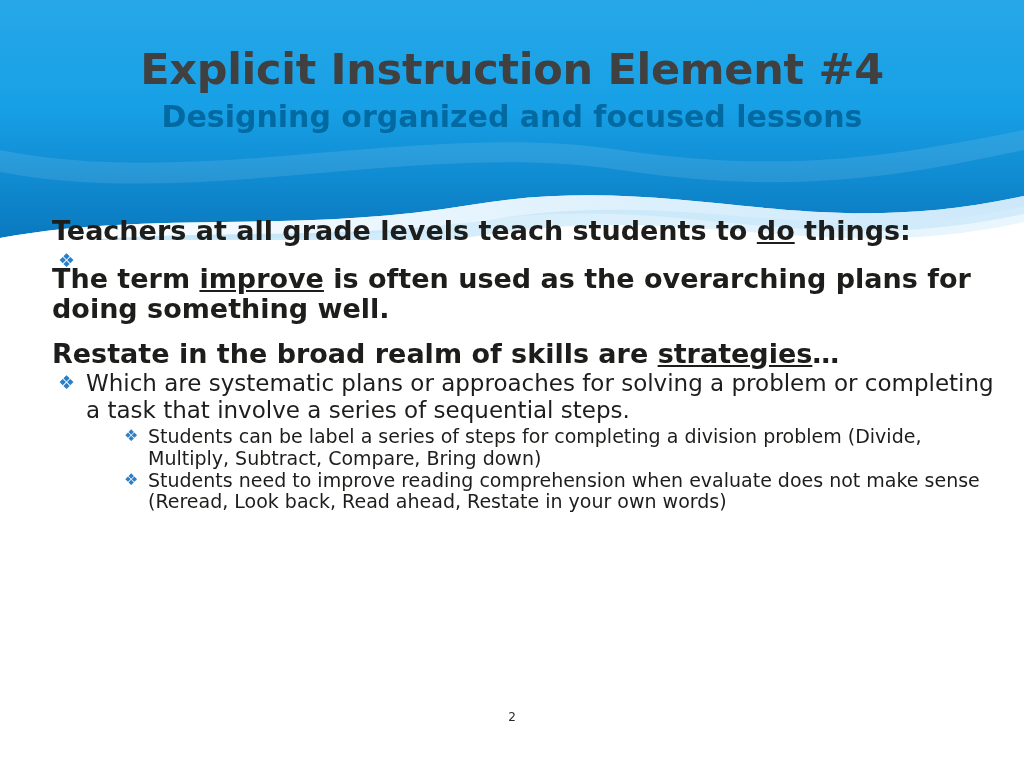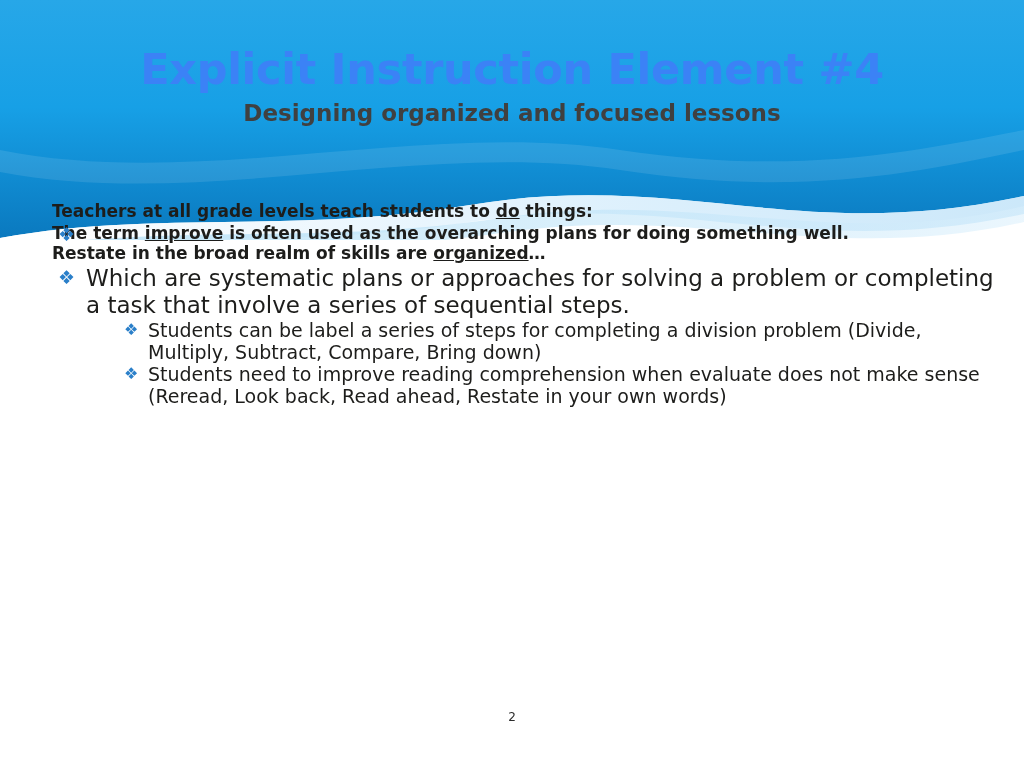--- a/index.html
+++ b/index.html
@@ -41,53 +41,53 @@
     left: 0;
     top: 46px;
     width: 1024px;
     text-align: center;
     z-index: 5;
   }
   .title-main {
     font-family: "DejaVu Sans", sans-serif;
     font-size: 43px;
     font-weight: bold;
-    color: #3b82f6;
+    color: #404040;
     line-height: 1.08;
     letter-spacing: -0.3px;
   }
   .title-sub {
     font-family: "DejaVu Sans", sans-serif;
-    font-size: 23px;
+    font-size: 30px;
     font-weight: bold;
-    color: #404040;
+    color: #0369a1;
     line-height: 1.15;
     margin-top: 8px;
   }
 
   
   .body-area {
     position: absolute;
     left: 52px;
     top: 202px;
     width: 944px;
     z-index: 6;
   }
 
   .line {
     color: #1d1d1b;
     font-family: "DejaVu Sans", sans-serif;
   }
 
   
   .lvl0 {
-    font-size: 17px;
+    font-size: 27px;
     font-weight: bold;
     line-height: 1.13;
-    margin: 0 0 1px 0;
+    margin: 14px 0 1px 0;
   }
   
   .lvl1 {
     font-size: 23px;
     font-weight: normal;
     line-height: 1.17;
     margin: 0 0 0 0;
     padding-left: 34px;
     position: relative;
   }
@@ -178,21 +178,21 @@
     <div class="line lvl0"><span>Teachers at all grade levels teach students to </span><span class="u">do</span><span> things:</span></div>
 
     <div class="line lvl1">
       <span class="bullet">❖</span>
     </div>
 
     <div class="spacer-xs"></div>
 
     <div class="line lvl0"><span>The term </span><span class="u">improve</span><span> is often used as the overarching plans for doing something well.</span></div>
 
-    <div class="line lvl0"><span>Restate in the broad realm of skills are </span><span class="u">organized</span><span>…</span></div>
+    <div class="line lvl0"><span>Restate in the broad realm of skills are </span><span class="u">strategies</span><span>…</span></div>
 
     <div class="line lvl1">
       <span class="bullet">❖</span>
       <span>Which are systematic plans or approaches for solving a problem or completing a task that involve a series of sequential steps.</span>
     </div>
 
     <div class="spacer-xs"></div>
 
     <div class="line lvl2">
       <span class="bullet">❖</span>

